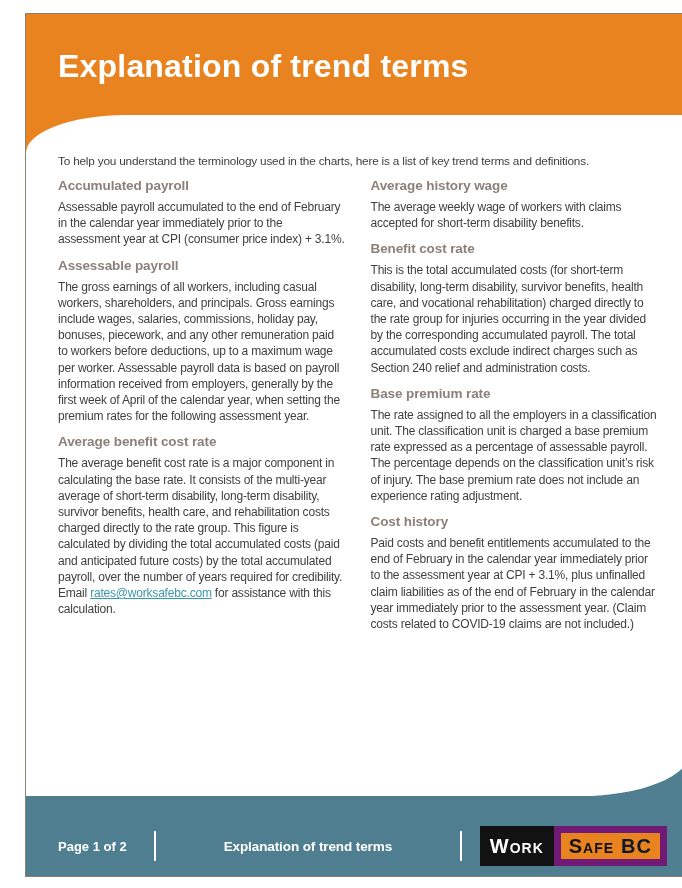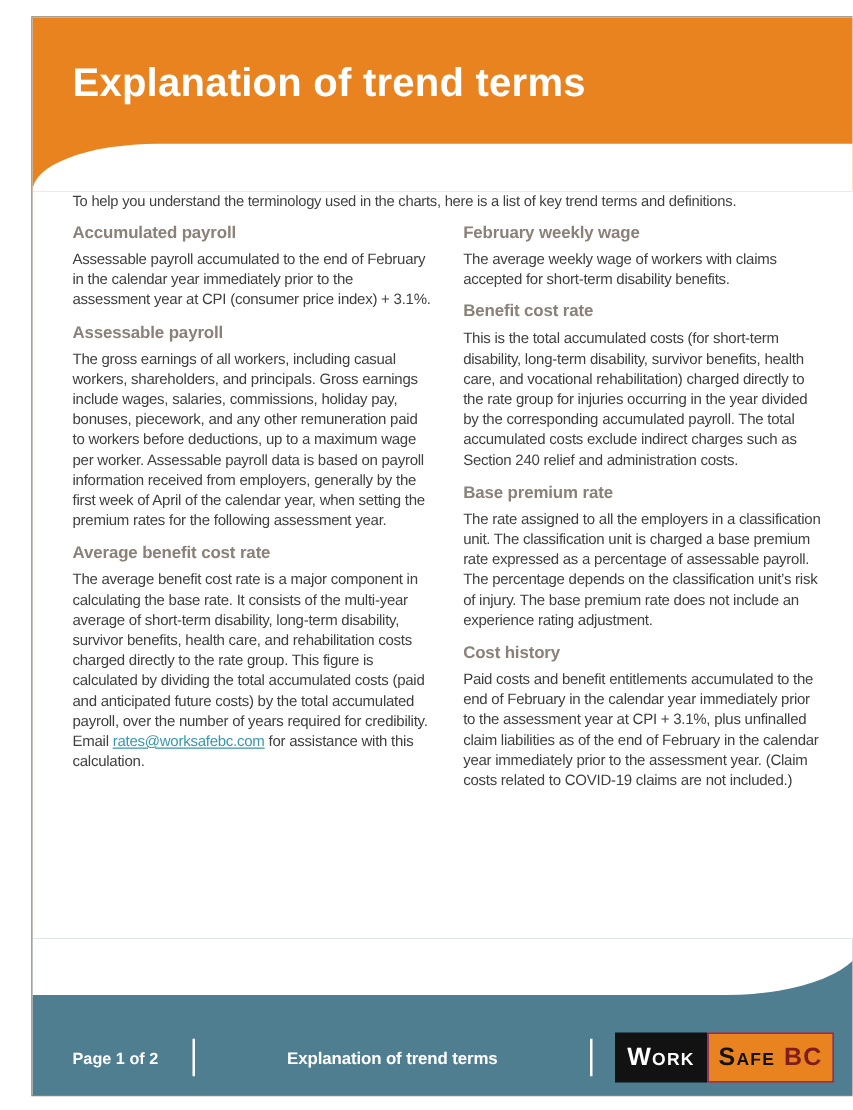--- a/index.html
+++ b/index.html
@@ -35,23 +35,23 @@
   
   .footer-wrap { flex: none; height: 125px; background: #4E7E90; }
   .footer-curve { height: 45px; background: #ffffff; border-bottom-right-radius: 110px 45px; }
   .footer-band { height: 100px; display: flex; align-items: center; padding: 0 24px 0 32px; color: #ffffff; }
   .page-num { font-size: 13px; font-weight: bold; width: 96px; flex: none; }
   .vdiv { width: 2px; height: 30px; background: #ffffff; flex: none; }
   .footer-title { flex: 1; text-align: center; font-size: 13.5px; font-weight: bold; letter-spacing: -0.1px; }
   
   .logo { display: flex; align-items: stretch; height: 40px; margin-left: 18px; flex: none; font-variant: small-caps; font-weight: bold; }
   .logo-work { background: #121212; color: #ffffff; display: flex; align-items: center; padding: 0 10px; font-size: 20px; letter-spacing: 1px; }
-  .logo-safe { background: #E8831F; display: flex; align-items: center; padding: 0 8px; font-size: 20px; letter-spacing: 1px; border: 1px solid #701a75; }
+  .logo-safe { background: #E8831F; display: flex; align-items: center; padding: 0 8px; font-size: 20px; letter-spacing: 1px; border: 7px solid #701a75; }
   .logo-safe .safe-txt { color: #121212; }
-  .logo-safe .bc-txt { color: #7f1d1d; margin-left: 7px; }
+  .logo-safe .bc-txt { color: #0f172a; margin-left: 7px; }
 </style>
 </head>
 <body>
 
 <div class="canvas">
   <div class="page">
 
     <div class="header">
       <h1 class="page-title">Explanation of trend terms</h1>
       <div class="header-curve"></div>
@@ -67,21 +67,21 @@
           <p class="term-def">Assessable payroll accumulated to the end of February in the calendar year immediately prior to the assessment year at CPI (consumer price index) + 3.1%.</p>
 
           <h2 class="term-heading">Assessable payroll</h2>
           <p class="term-def">The gross earnings of all workers, including casual workers, shareholders, and principals. Gross earnings include wages, salaries, commissions, holiday pay, bonuses, piecework, and any other remuneration paid to workers before deductions, up to a maximum wage per worker. Assessable payroll data is based on payroll information received from employers, generally by the first week of April of the calendar year, when setting the premium rates for the following assessment year.</p>
 
           <h2 class="term-heading">Average benefit cost rate</h2>
           <p class="term-def"><span>The average benefit cost rate is a major component in calculating the base rate. It consists of the multi-year average of short-term disability, long-term disability, survivor benefits, health care, and rehabilitation costs charged directly to the rate group. This figure is calculated by dividing the total accumulated costs (paid and anticipated future costs) by the total accumulated payroll, over the number of years required for credibility. Email </span><a class="email-link">rates@worksafebc.com</a><span> for assistance with this calculation.</span></p>
         </div>
 
         <div class="col">
-          <h2 class="term-heading">February weekly wage</h2>
+          <h2 class="term-heading">Average history wage</h2>
           <p class="term-def">The average weekly wage of workers with claims accepted for short-term disability benefits.</p>
 
           <h2 class="term-heading">Benefit cost rate</h2>
           <p class="term-def">This is the total accumulated costs (for short-term disability, long-term disability, survivor benefits, health care, and vocational rehabilitation) charged directly to the rate group for injuries occurring in the year divided by the corresponding accumulated payroll. The total accumulated costs exclude indirect charges such as Section 240 relief and administration costs.</p>
 
           <h2 class="term-heading">Base premium rate</h2>
           <p class="term-def">The rate assigned to all the employers in a classification unit. The classification unit is charged a base premium rate expressed as a percentage of assessable payroll. The percentage depends on the classification unit’s risk of injury. The base premium rate does not include an experience rating adjustment.</p>
 
           <h2 class="term-heading">Cost history</h2>
           <p class="term-def">Paid costs and benefit entitlements accumulated to the end of February in the calendar year immediately prior to the assessment year at CPI + 3.1%, plus unfinalled claim liabilities as of the end of February in the calendar year immediately prior to the assessment year. (Claim costs related to COVID-19 claims are not included.)</p>

